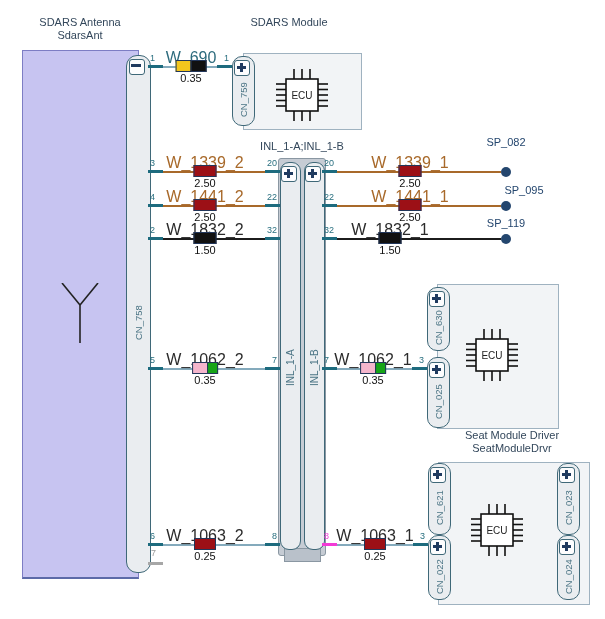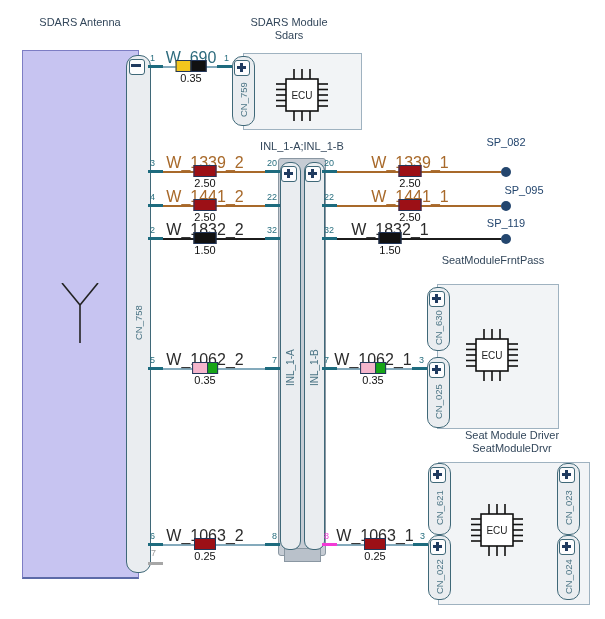--- a/index.html
+++ b/index.html
@@ -59,37 +59,37 @@
 
   .chip{position:absolute;z-index:4;}
 </style>
 </head>
 <body>
 
 <div id="stage">
 
   <div class="title" style="left:10px;top:16px;width:140px">
     <div>SDARS Antenna</div>
+    <div>SdarsAnt</div>
   </div>
   <div class="purplebox" style="left:22px;top:50px;width:115px;height:526px"></div>
   <svg class="chip" style="left:55px;top:283px" width="50" height="62" viewBox="0 0 50 62">
     <line x1="25" y1="60" x2="25" y2="22" stroke="#222" stroke-width="1.6"></line>
     <line x1="25" y1="22" x2="7" y2="0" stroke="#222" stroke-width="1.6"></line>
     <line x1="25" y1="22" x2="43" y2="0" stroke="#222" stroke-width="1.6"></line>
   </svg>
   <div class="bigbar" style="left:126px;top:55px;height:516px">
     <span class="minus-icon" style="left:1.5px;top:2.5px">
         <span class="ph"></span>
       </span>
     <div class="conn-label" style="top:24px;bottom:6px">CN_758</div>
   </div>
 
   <div class="title" style="left:219px;top:16px;width:140px">
     <div>SDARS Module</div>
-    <div>Sdars</div>
   </div>
   <div class="modbox" style="left:243px;top:53px;width:117px;height:75px"></div>
   <div class="conn" style="left:232px;top:56px;height:68px">
     <span class="plus-icon" style="left:1px;top:3px">
         <span class="ph"></span>
         <span class="pv"></span>
       </span>
     <div class="conn-label">CN_759</div>
   </div>
   <svg class="chip" style="left:274px;top:69px" width="56" height="52" viewBox="0 0 56 52">
@@ -127,21 +127,20 @@
   </div>
   <div class="inl-bar" style="left:304px;top:162px;height:386px">
     <span class="plus-icon" style="left:0px;top:3px">
         <span class="ph"></span>
         <span class="pv"></span>
       </span>
     <div class="bar-label">INL_1-B</div>
   </div>
 
   <div class="title" style="left:393px;top:254px;width:200px">
-    <div>SeatModuleFrntPass</div>
   </div>
   <div class="modbox" style="left:437px;top:284px;width:120px;height:143px"></div>
   <div class="conn" style="left:427px;top:287px;height:62px">
     <span class="plus-icon" style="left:1px;top:3px">
         <span class="ph"></span>
         <span class="pv"></span>
       </span>
     <div class="conn-label">CN_630</div>
   </div>
   <div class="conn" style="left:427px;top:357px;height:69px">

